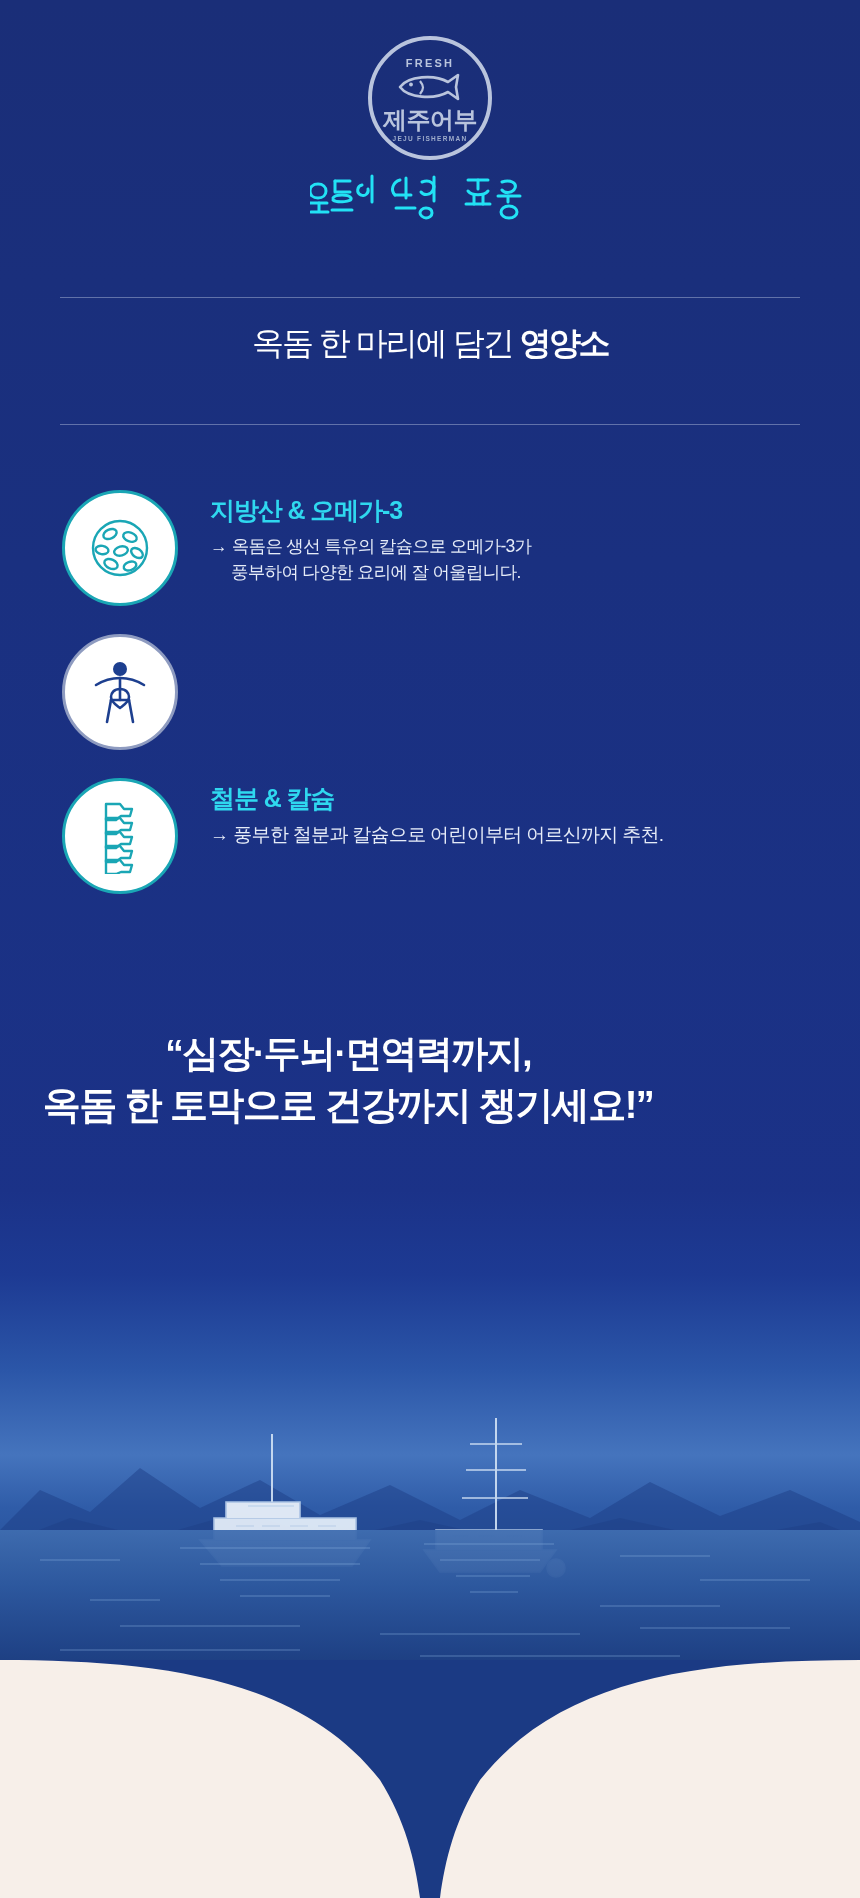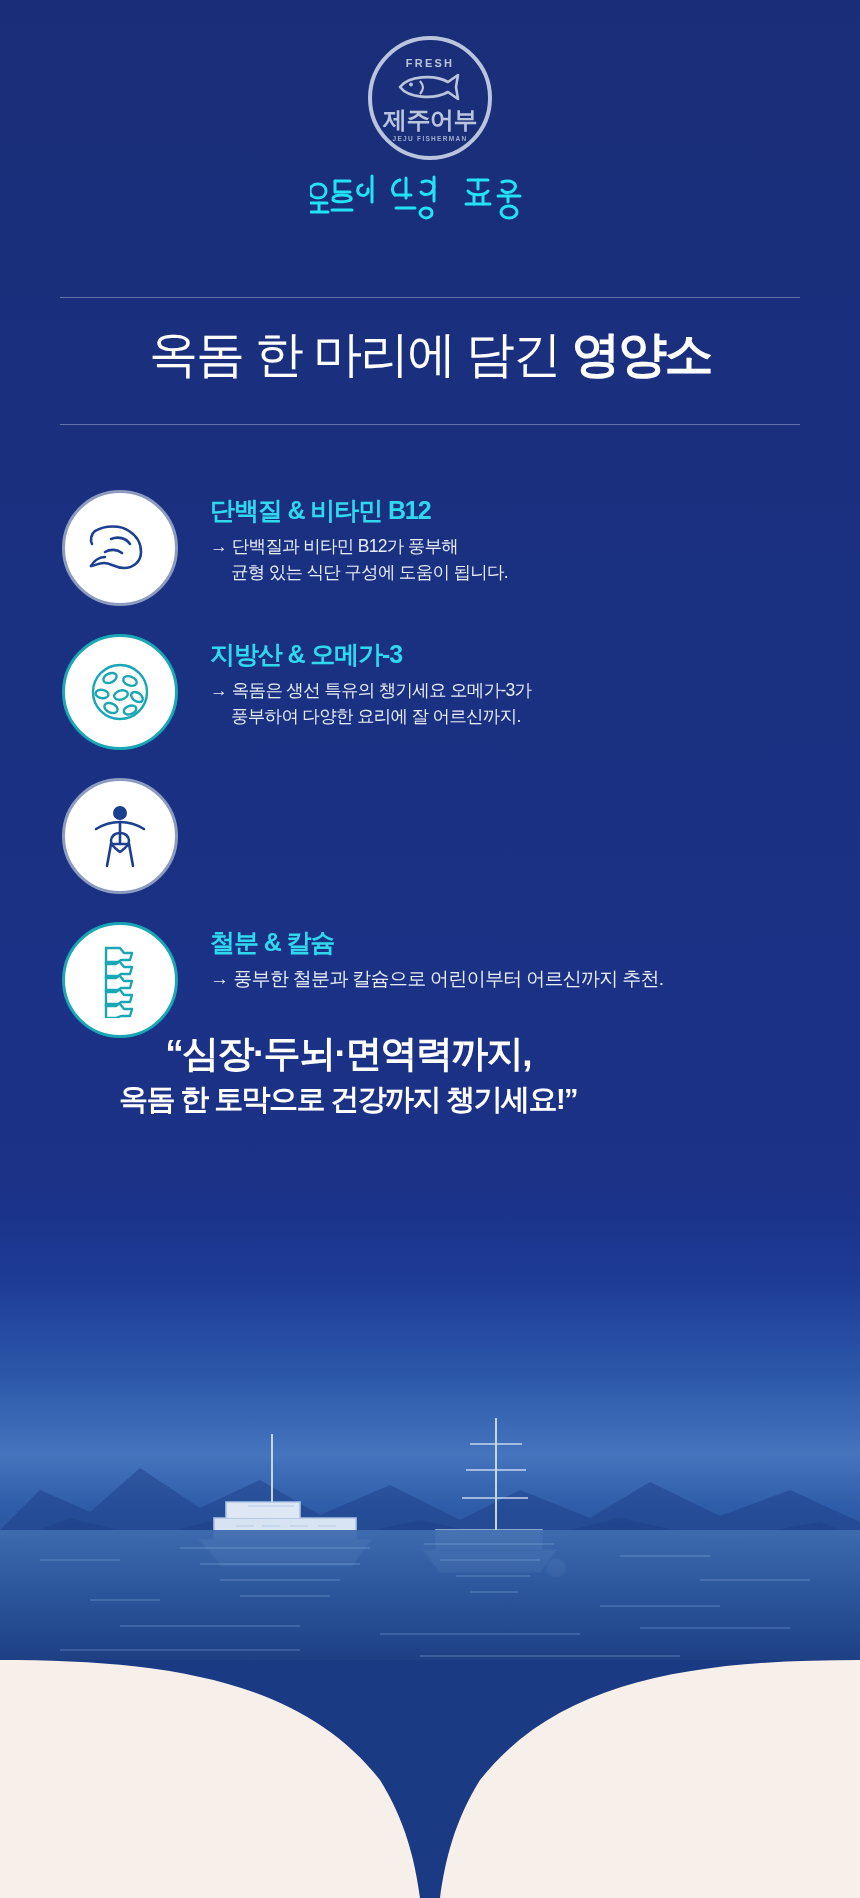--- a/index.html
+++ b/index.html
@@ -75,21 +75,21 @@
     background: rgba(196,208,232,0.42);
   }
   .rule-top { top: 297px; }
   .rule-bottom { top: 424px; }
 
   .main-title {
     position: absolute;
     left: 0; top: 322px;
     width: 860px;
     text-align: center;
-    font-size: 49px;
+    font-size: 32px;
     color: #ffffff;
     letter-spacing: -2px;
     font-weight: 400;
     white-space: nowrap;
   }
   .main-title .strong { font-weight: 800; letter-spacing: -2.5px; }
 
   
   .benefits {
     position: absolute;
@@ -177,21 +177,21 @@
     text-align: center;
     color: #ffffff;
     z-index: 6;
   }
   .quote-l1 {
     font-size: 37px; font-weight: 700;
     letter-spacing: -1.6px; line-height: 1.38;
     white-space: nowrap;
   }
   .quote-l2 {
-    font-size: 29px; font-weight: 700;
+    font-size: 38px; font-weight: 700;
     letter-spacing: -1.6px; line-height: 1.38;
     white-space: nowrap;
   }
 
   
   .footer-cream {
     position: absolute;
     left: 0; top: 1660px;
     width: 860px; height: 238px;
     pointer-events: none;
@@ -261,61 +261,41 @@
   </div>
 
   <div class="rule rule-top"></div>
   <div class="main-title">
     <span>옥돔 한 마리에 담긴 </span><span class="strong">영양소</span>
   </div>
   <div class="rule rule-bottom"></div>
 
   <div class="benefits">
 
-    <div class="benefit">
-      <div class="b-icon ring-grey">
-        <svg width="70" height="62" viewBox="0 0 70 62">
-          <g fill="none" stroke="#1d3f8f" stroke-width="2.6" stroke-linecap="round" stroke-linejoin="round">
-            <path d="M10 14 c10 -6 26 -6 34 0 c8 5 12 13 12 21 c0 9 -7 16 -17 16 c-9 0 -13 -5 -20 -5 c-6 0 -10 3 -13 3"></path>
-            <path d="M6 49 c3 -6 9 -9 14 -9"></path>
-            <path d="M10 14 c-4 3 -5 9 -3 13"></path>
-            <path d="M26 22 c7 -3 15 -1 19 5"></path>
-            <path d="M20 35 c5 -3 12 -3 17 1"></path>
-          </g>
-        </svg>
-      </div>
-      <div class="b-text">
-        <div class="b-head">단백질 &amp; 비타민 B12</div>
-        <div class="b-desc">
-          <span class="arrow">→</span><span>단백질과 비타민 B12가 풍부해</span>
-          <span class="indent">균형 있는 식단 구성에 도움이 됩니다.</span>
-        </div>
-      </div>
-    </div>
 
     <div class="benefit">
       <div class="b-icon ring-teal">
         <svg width="70" height="62" viewBox="0 0 70 62">
           <g fill="none" stroke="#1aa6b5" stroke-width="2.4">
             <circle cx="35" cy="31" r="27"></circle>
             <ellipse cx="25" cy="17" rx="7" ry="4.5" transform="rotate(-25 25 17)"></ellipse>
             <ellipse cx="45" cy="20" rx="7" ry="4.5" transform="rotate(20 45 20)"></ellipse>
             <ellipse cx="17" cy="33" rx="6.5" ry="4.2" transform="rotate(10 17 33)"></ellipse>
             <ellipse cx="36" cy="34" rx="7" ry="4.5" transform="rotate(-15 36 34)"></ellipse>
             <ellipse cx="52" cy="36" rx="6.5" ry="4.2" transform="rotate(35 52 36)"></ellipse>
             <ellipse cx="26" cy="47" rx="7" ry="4.5" transform="rotate(25 26 47)"></ellipse>
             <ellipse cx="45" cy="49" rx="6.5" ry="4.2" transform="rotate(-20 45 49)"></ellipse>
           </g>
         </svg>
       </div>
       <div class="b-text">
         <div class="b-head">지방산 &amp; 오메가-3</div>
         <div class="b-desc">
-          <span class="arrow">→</span><span>옥돔은 생선 특유의 챙기세요 오메가-3가</span>
-          <span class="indent">풍부하여 다양한 요리에 잘 어르신까지.</span>
+          <span class="arrow">→</span><span>옥돔은 생선 특유의 칼슘으로 오메가-3가</span>
+          <span class="indent">풍부하여 다양한 요리에 잘 어울립니다.</span>
         </div>
       </div>
     </div>
 
     <div class="benefit">
       <div class="b-icon ring-grey">
         <svg width="64" height="66" viewBox="0 0 64 66">
           <g fill="none" stroke="#1d3f8f" stroke-width="2.6" stroke-linecap="round" stroke-linejoin="round">
             <circle cx="32" cy="10" r="7" fill="#1d3f8f" stroke="none"></circle>
             <path d="M8 26 c8 -5 16 -7 24 -7 c8 0 16 2 24 7"></path>

